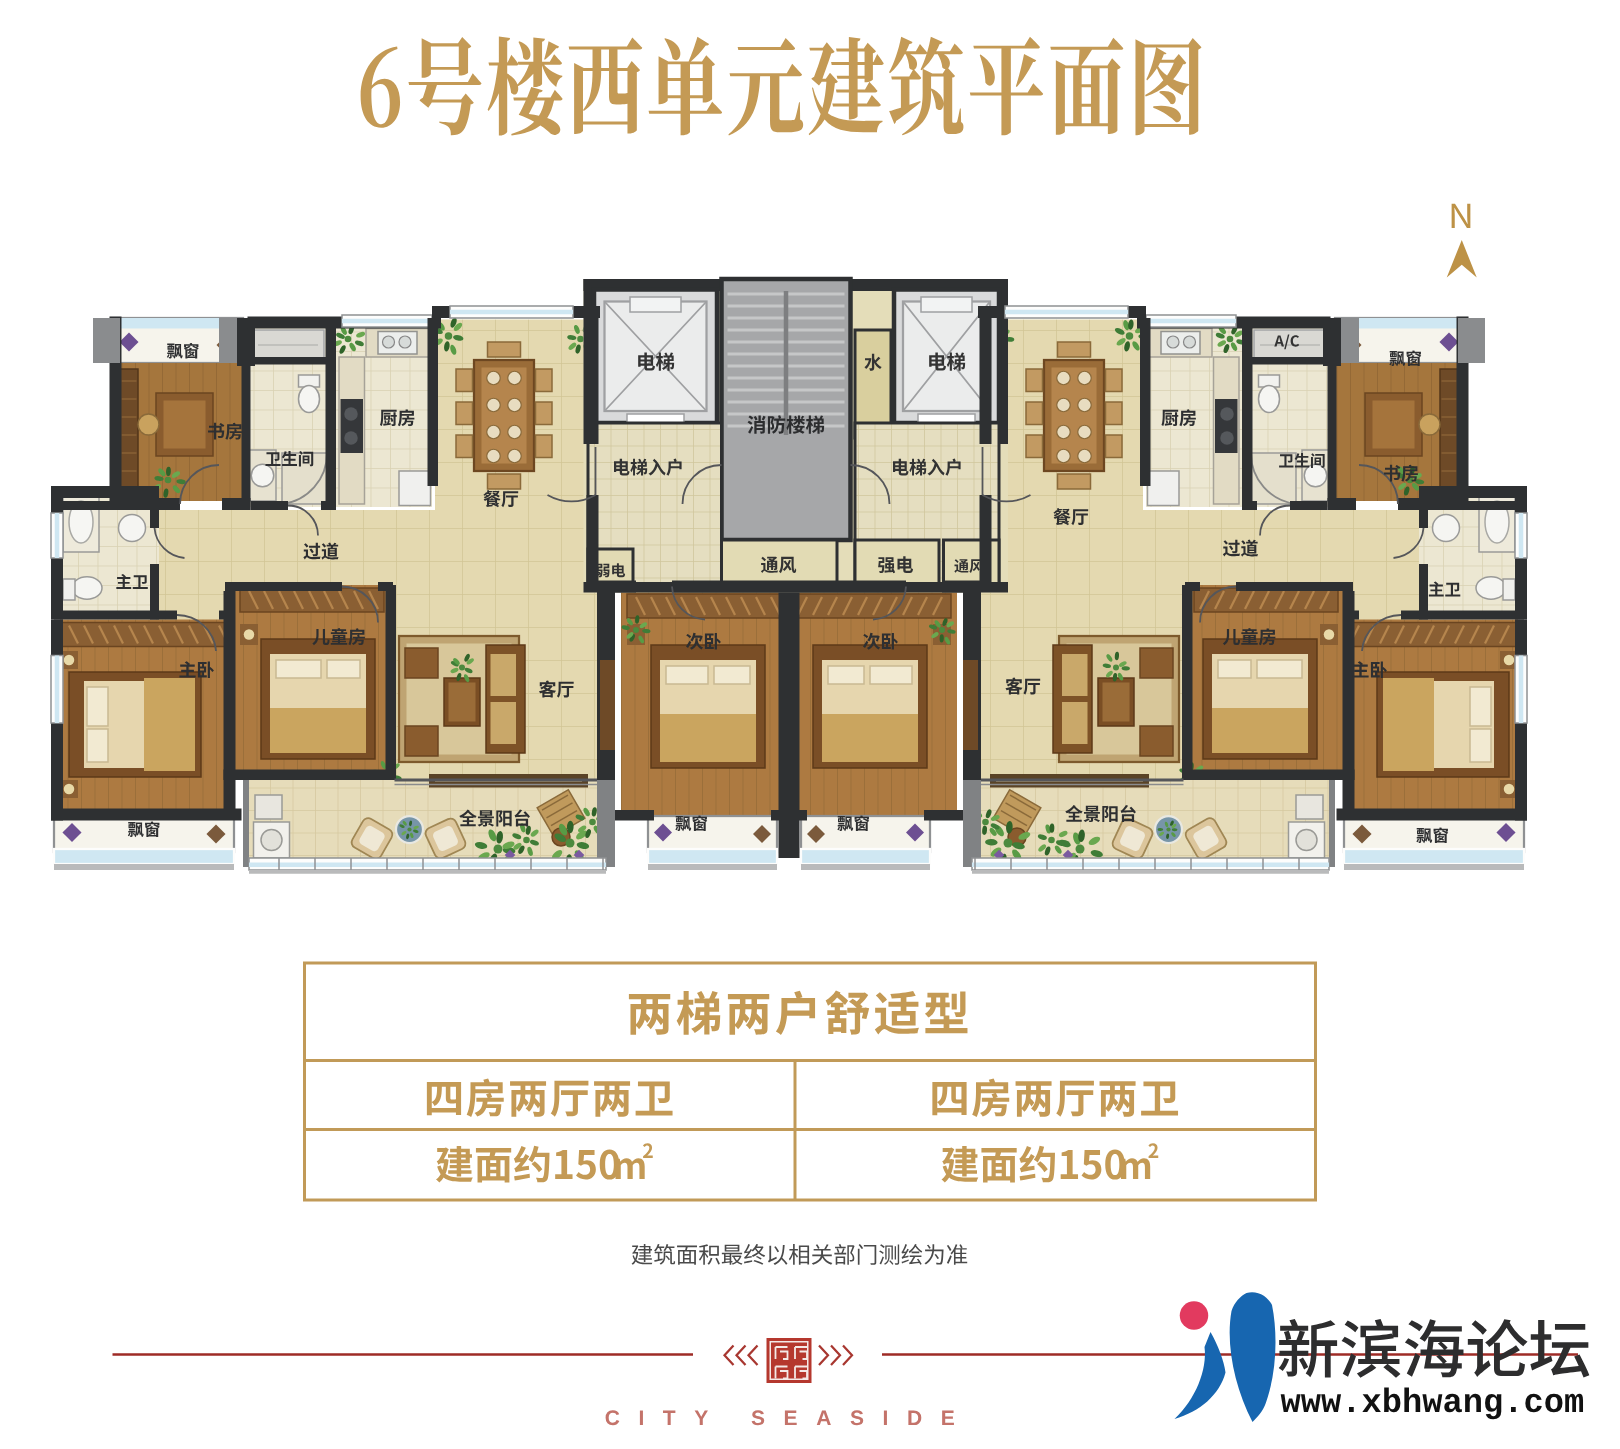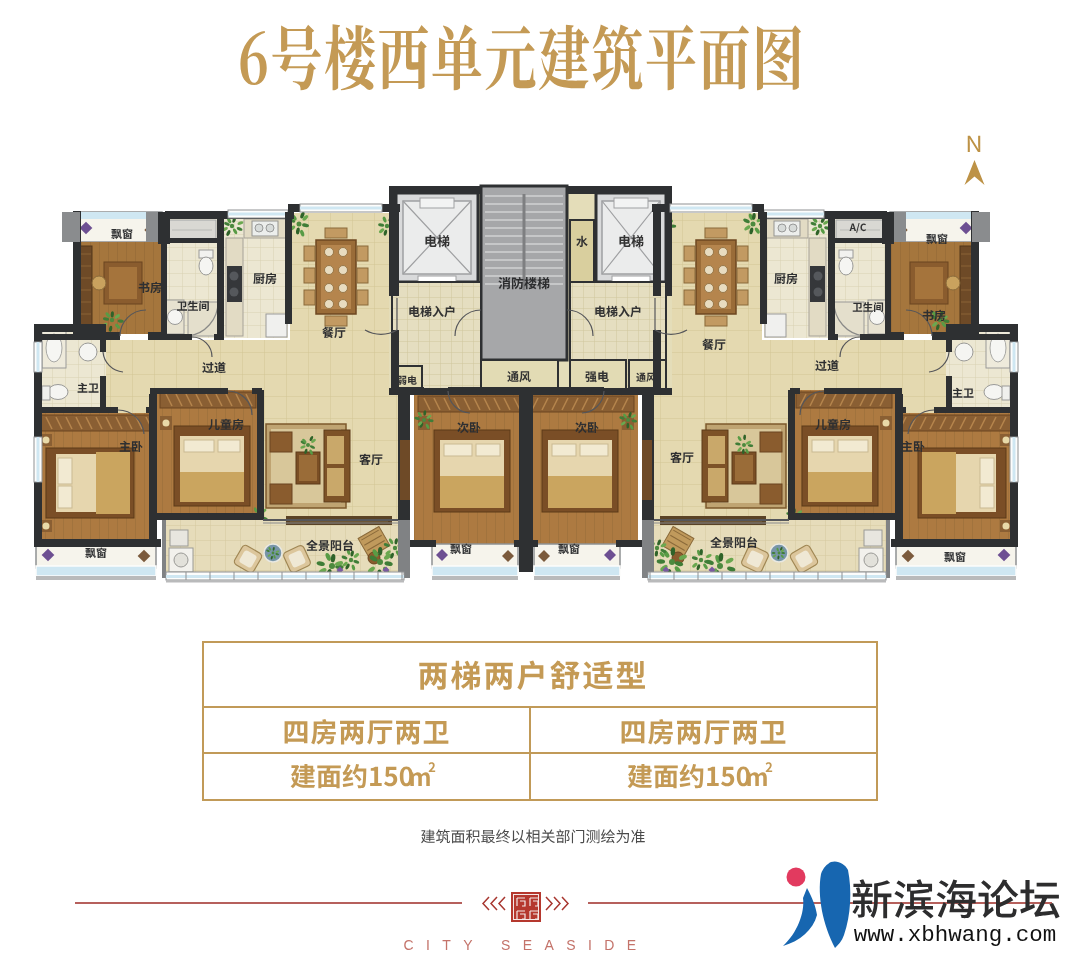--- a/index.html
+++ b/index.html
@@ -1,12 +1,12 @@
 <!DOCTYPE html>
-<html><head><meta charset="utf-8"><style>html,body{margin:0;padding:0;background:#fff;}*{font-family:"Liberation Sans",sans-serif;}#page{position:relative;width:1080px;height:966px;background:#fff;overflow:hidden;}</style></head><body>
+<html><head><meta charset="utf-8"><style>html,body{margin:0;padding:0;background:#fff;}*{font-family:"Liberation Sans",sans-serif;}#page{position:relative;width:1080px;height:966px;background:#fff;overflow:hidden;font-weight:bold;}</style></head><body>
 <div id="page"><svg width="1080" height="966" viewBox="0 0 1080 966">
       <defs>
 <pattern id="ptile" width="22" height="22" patternUnits="userSpaceOnUse">
  <rect width="22" height="22" fill="#e4d9b0"></rect>
  <path d="M0 0H22M0 0V22" stroke="#d2c595" stroke-width="1" fill="none"></path>
 </pattern>
 <pattern id="pltile" width="13" height="13" patternUnits="userSpaceOnUse">
  <rect width="13" height="13" fill="#ece7d2"></rect>
  <path d="M0 0H13M0 0V13" stroke="#d9d1b2" stroke-width="1" fill="none"></path>
 </pattern>

